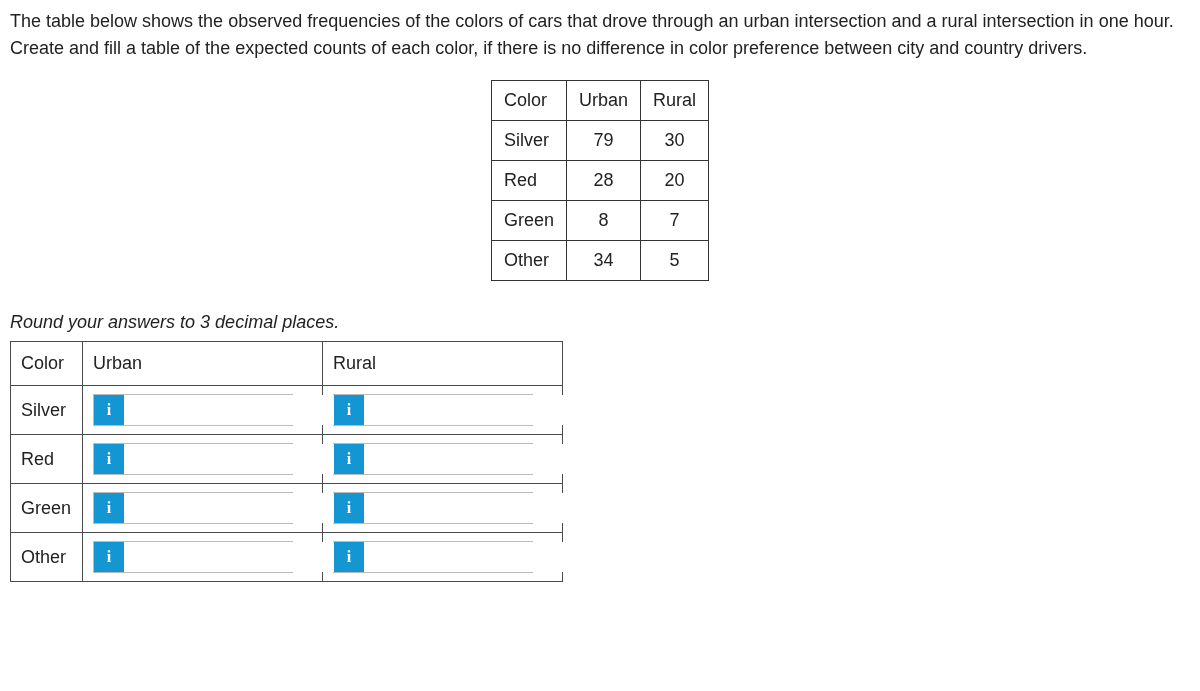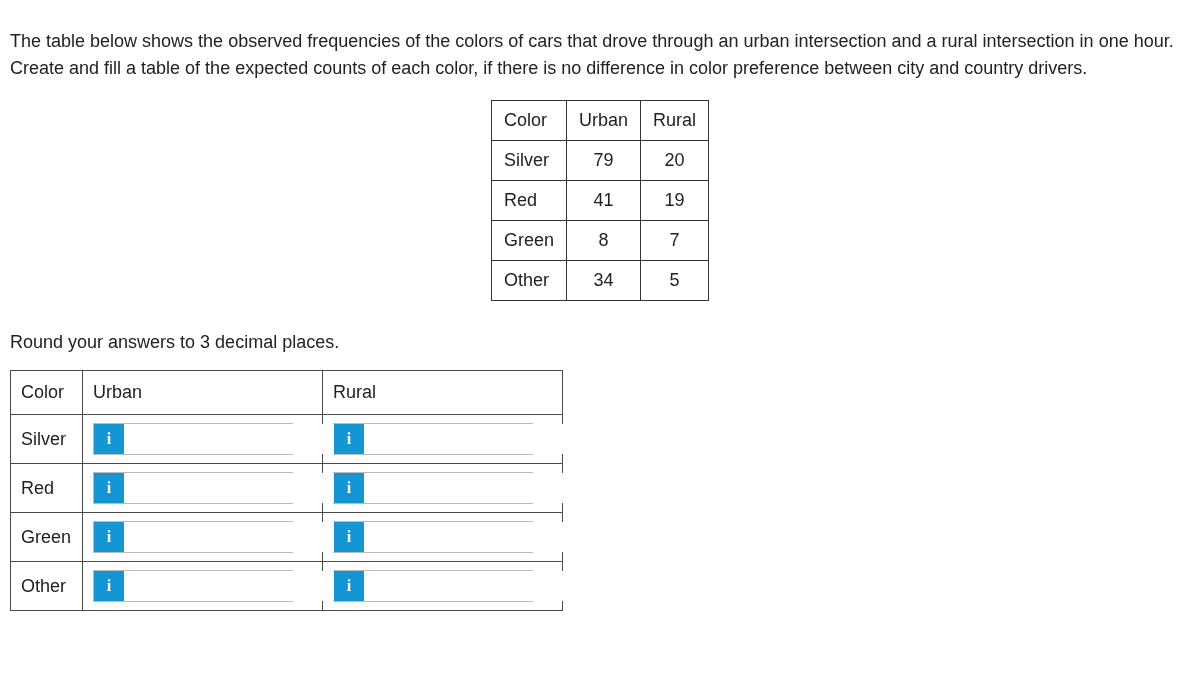--- a/index.html
+++ b/index.html
@@ -6,41 +6,41 @@
   body {
     font-family: Arial, Helvetica, sans-serif;
     font-size: 18px;
     color: #222;
     margin: 0;
     padding: 8px 10px;
     line-height: 1.5;
   }
   .prompt {
     margin-bottom: 18px;
-    margin-top: 20px;
   }
   .observed-wrap {
     display: flex;
     justify-content: center;
     margin-bottom: 28px;
   }
   table.observed {
     border-collapse: collapse;
   }
   table.observed td {
     border: 1px solid #333;
     padding: 6px 12px;
     text-align: left;
     min-width: 54px;
   }
   table.observed td.num {
     text-align: center;
   }
   .round-note {
-    margin-bottom: 14px;
+    margin-bottom: 5px;
+    font-style: italic;
   }
   table.answer {
     border-collapse: collapse;
   }
   table.answer td {
     border: 1px solid #4a4a4a;
     padding: 8px 10px;
     vertical-align: middle;
   }
   table.answer td.color-cell {
@@ -87,26 +87,26 @@
   <table class="observed">
     <tbody>
         <tr>
       <td>Color</td>
       <td class="num">Urban</td>
       <td class="num">Rural</td>
     </tr>
     <tr>
       <td>Silver</td>
       <td class="num">79</td>
-      <td class="num">20</td>
+      <td class="num">30</td>
     </tr>
     <tr>
       <td>Red</td>
-      <td class="num">41</td>
-      <td class="num">19</td>
+      <td class="num">28</td>
+      <td class="num">20</td>
     </tr>
     <tr>
       <td>Green</td>
       <td class="num">8</td>
       <td class="num">7</td>
     </tr>
     <tr>
       <td>Other</td>
       <td class="num">34</td>
       <td class="num">5</td>

